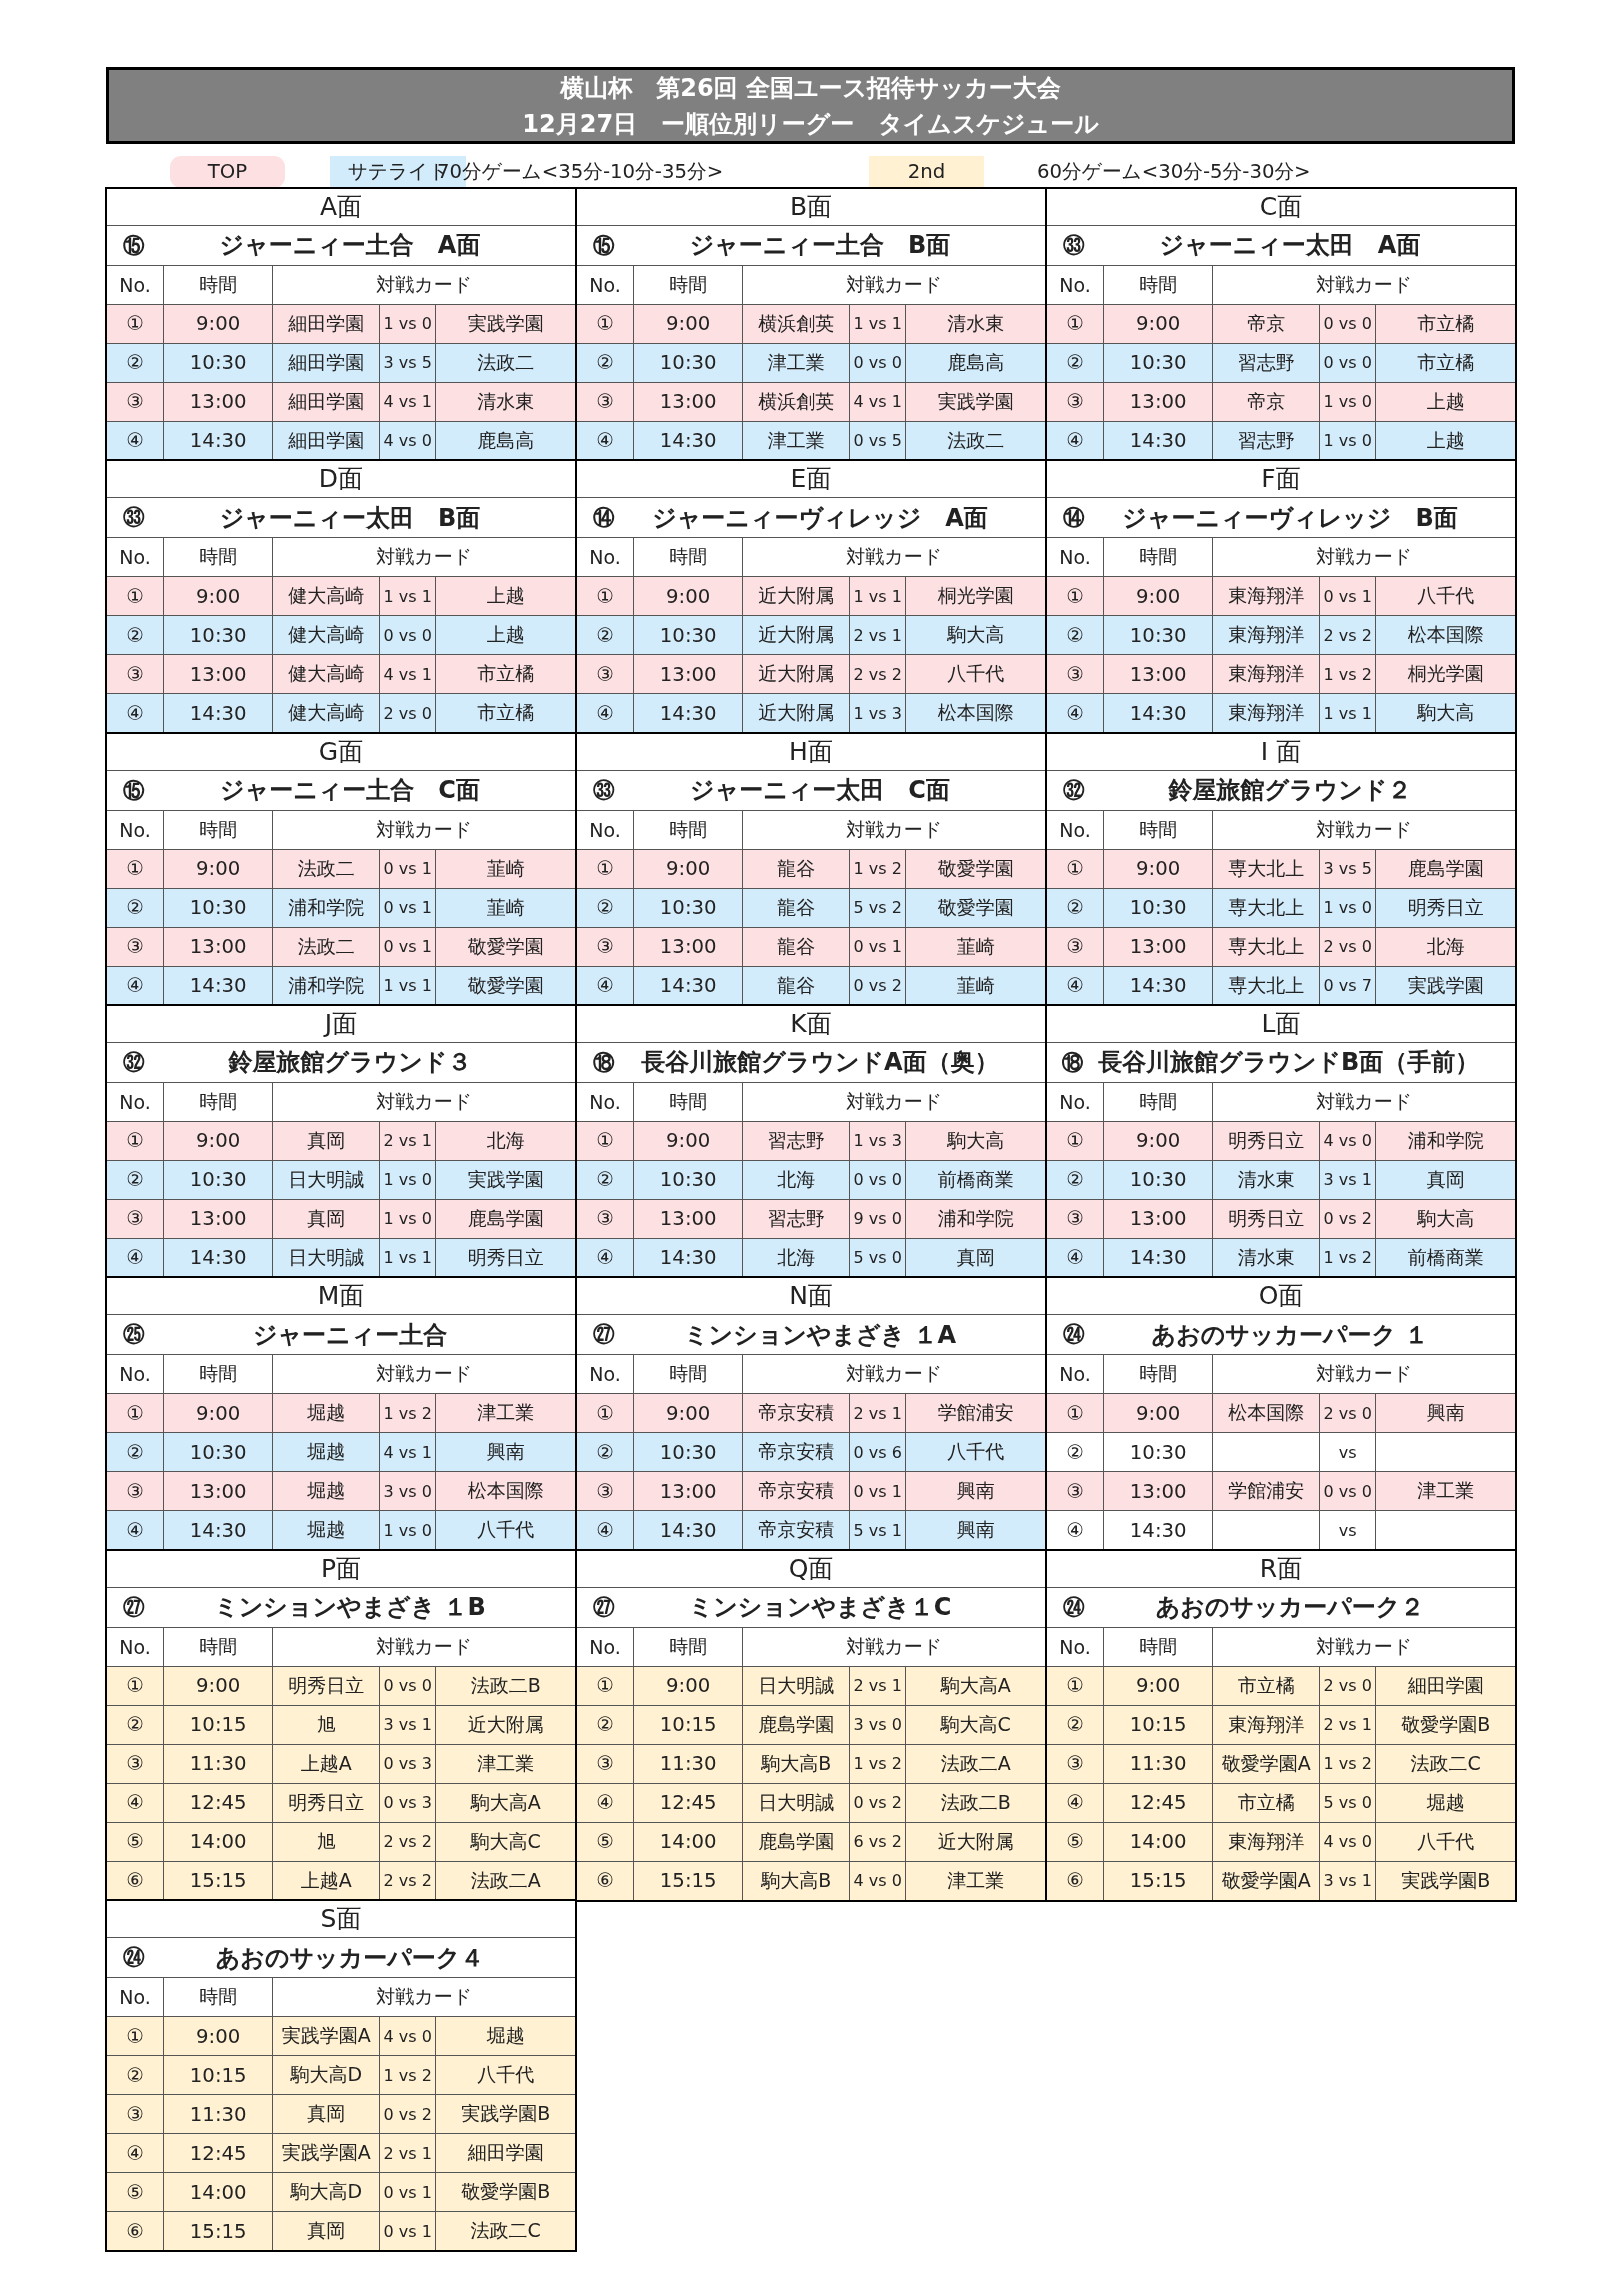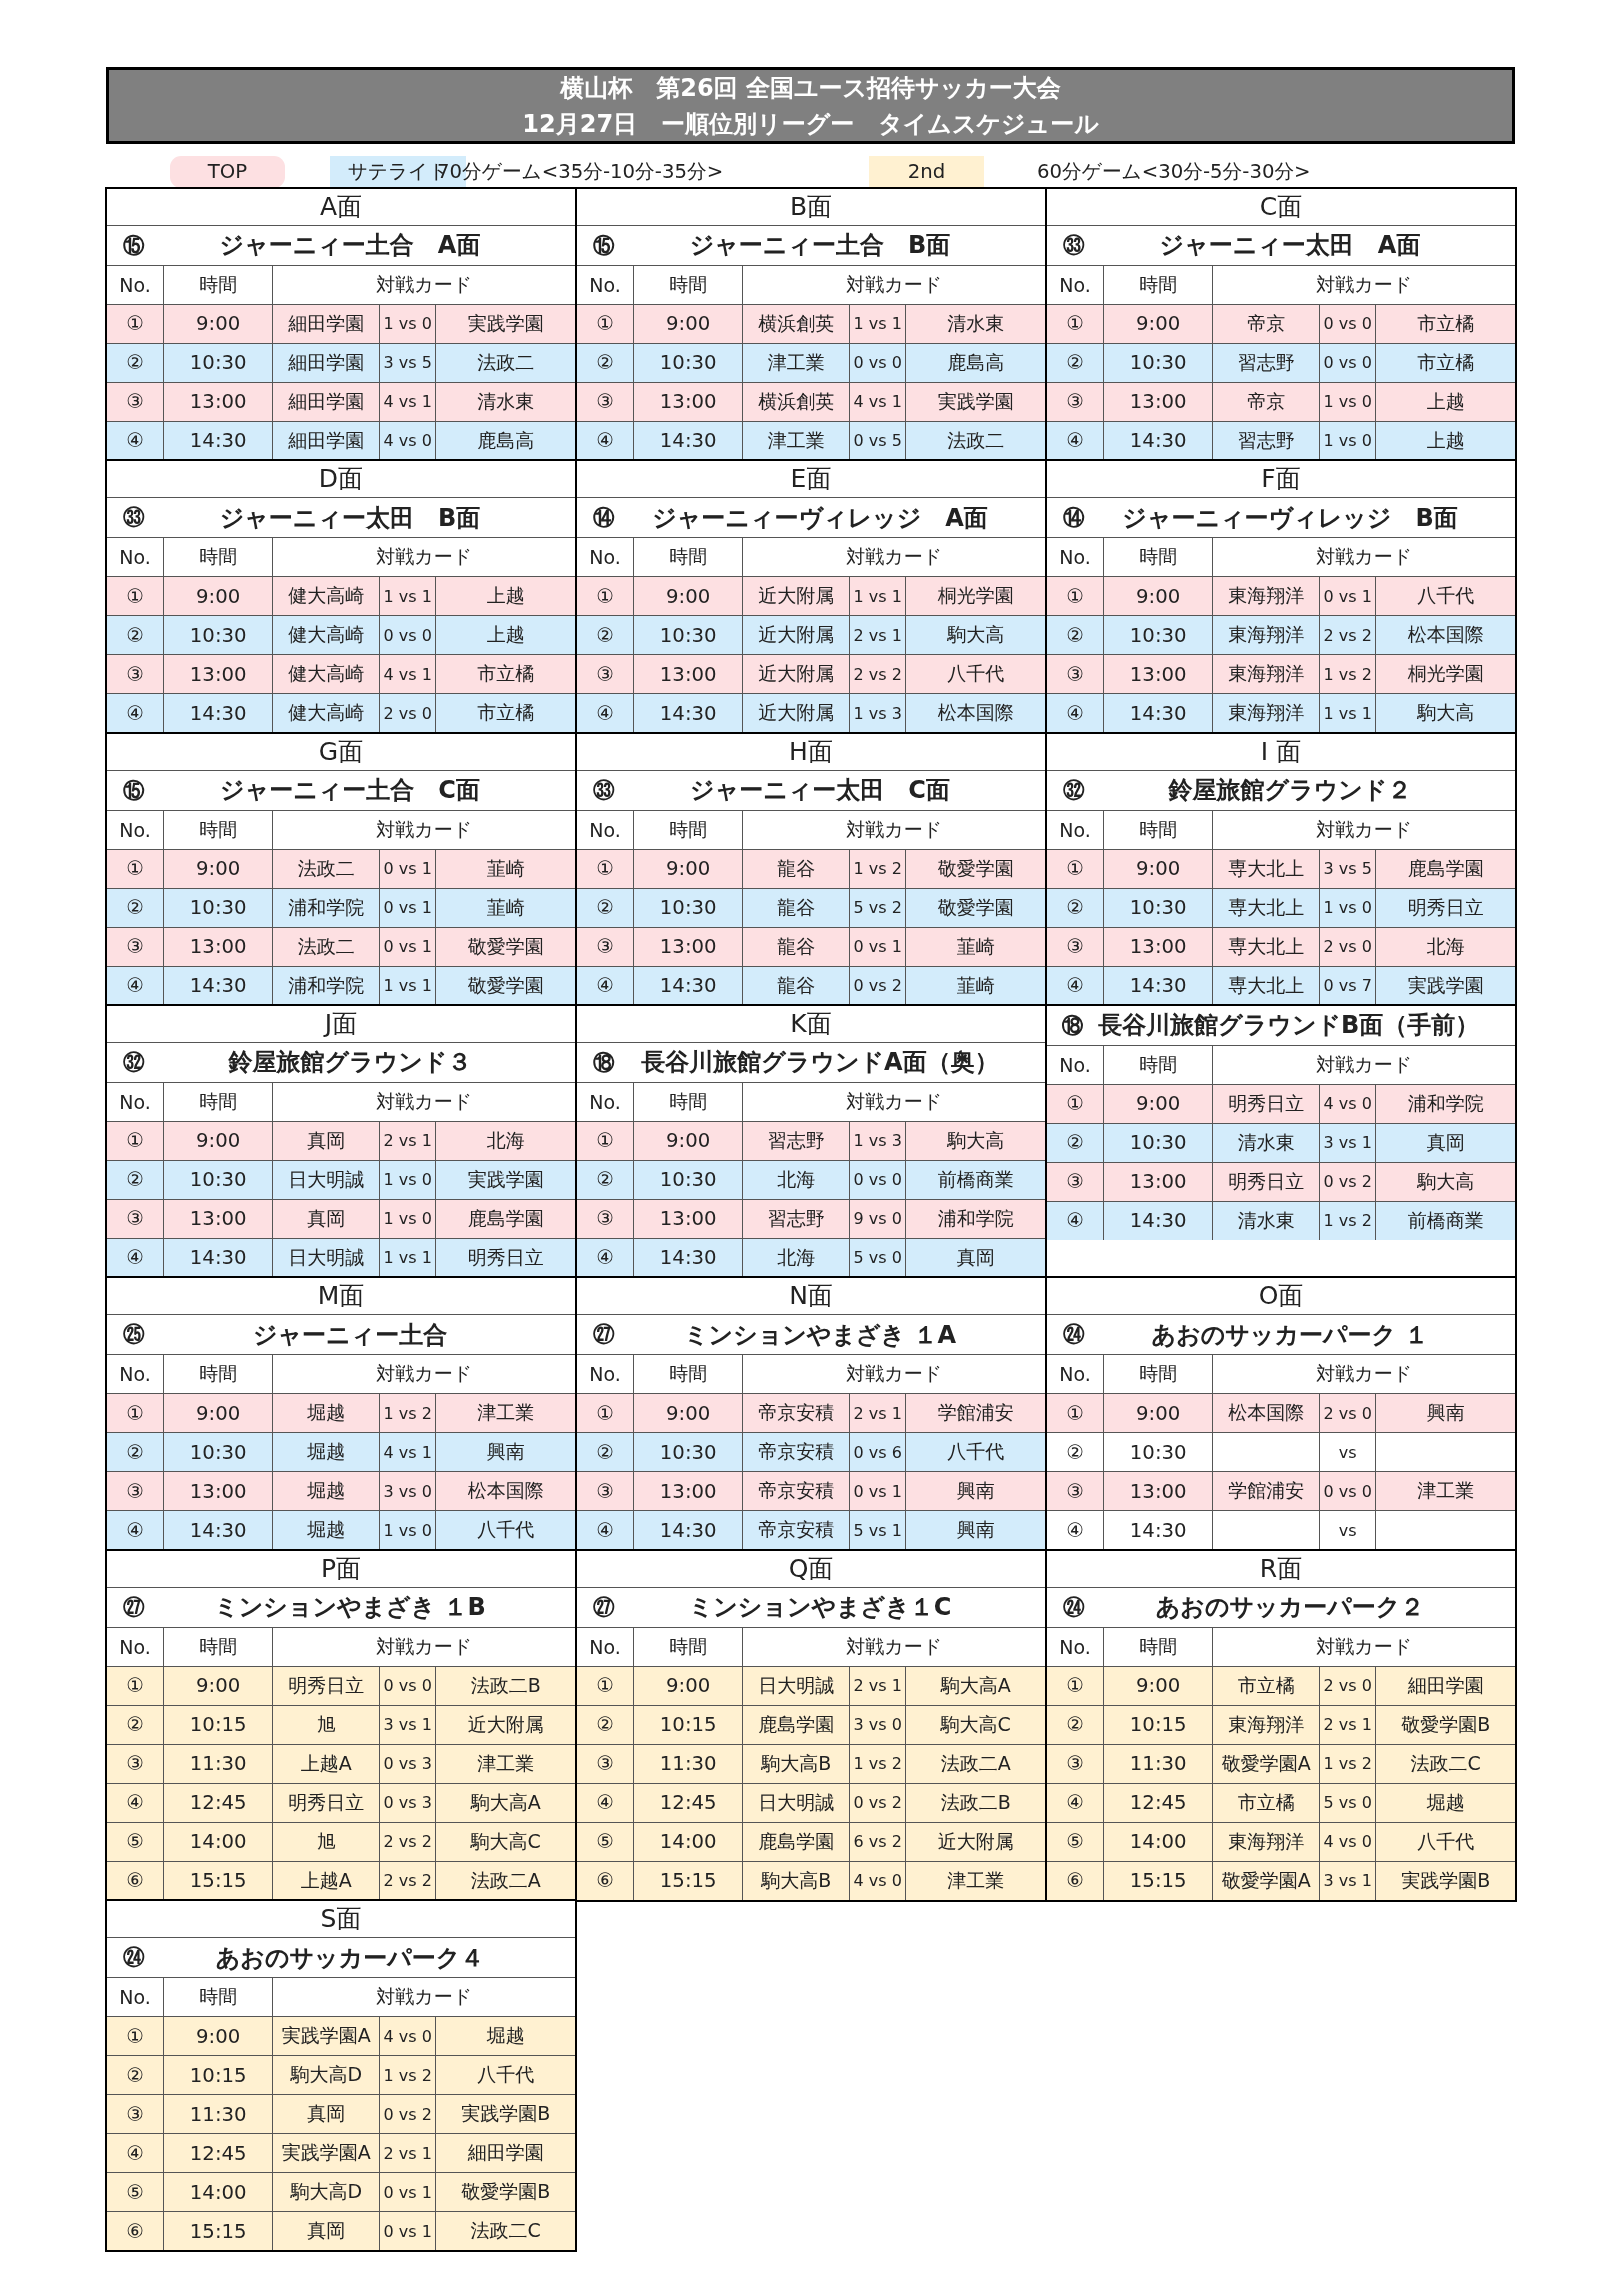--- a/index.html
+++ b/index.html
@@ -652,20 +652,21 @@
             <td class="no">④</td>
             <td class="time">14:30</td>
             <td>北海</td>
             <td class="score">5 vs 0</td>
             <td>真岡</td>
           </tr>
         </tbody>
     </table>
   </div>
     <div class="panel">
+    <div class="panel-section">L面</div>
     <div class="panel-venue">
       <span class="venue-num">⑱</span>
       <span class="venue-name">長谷川旅館グラウンドB面（手前）</span>
     </div>
     <table>
       <colgroup>
           <col class="c-no">
           <col class="c-time">
           <col class="c-t1">
           <col class="c-sc">

